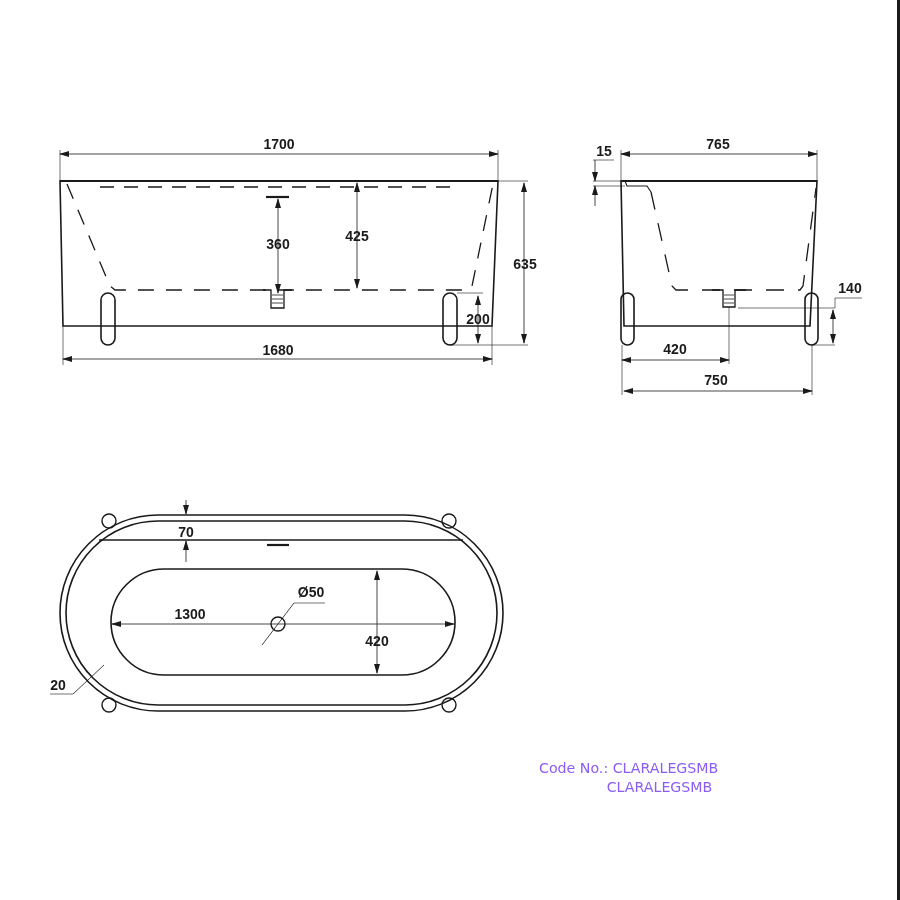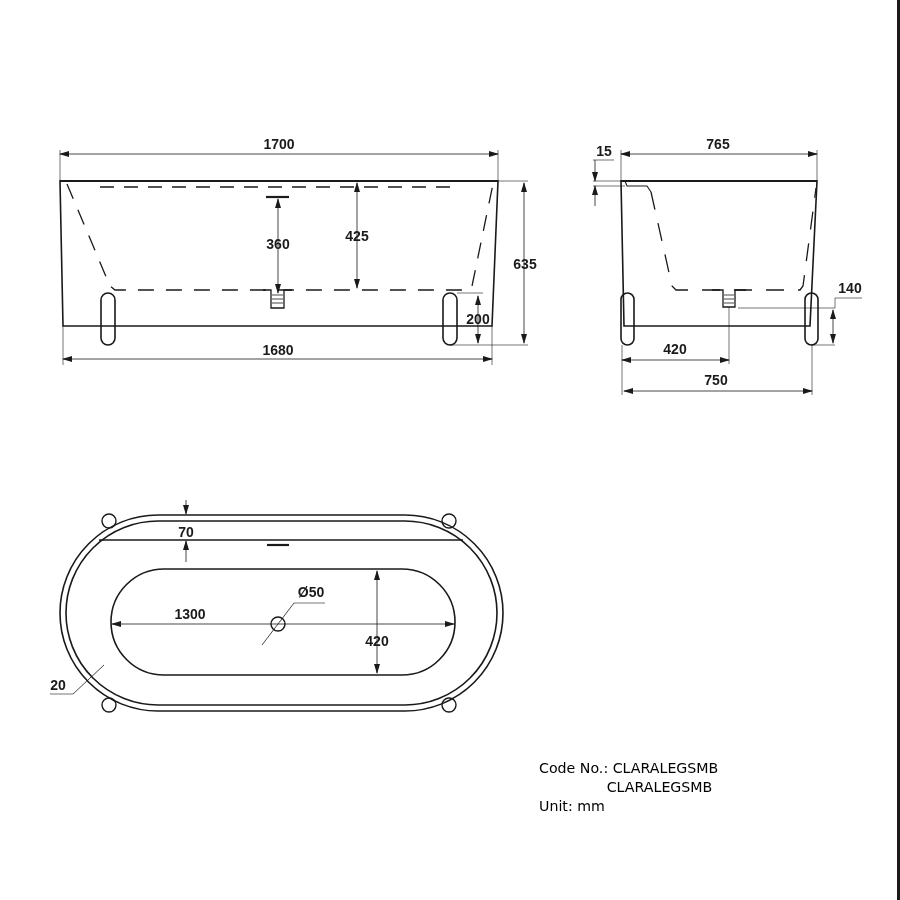--- a/index.html
+++ b/index.html
@@ -1,19 +1,19 @@
 <!DOCTYPE html>
 <html><head>
   <meta charset="utf-8">
   <style>
     html, body { margin: 0; padding: 0; background: #ffffff; }
     body { width: 900px; height: 900px; position: relative; overflow: hidden; }
     #canvas { position: absolute; left: 0; top: 0; width: 900px; height: 900px; }
     .dim { font-family: "Liberation Sans", sans-serif; font-size: 14px; font-weight: bold; fill: #1a1a1a; }
-    .info { position: absolute; left: 539px; top: 759px; font-family: "DejaVu Sans", sans-serif; font-size: 14.2px; line-height: 19px; color: #000000; }
+    .info { position: absolute; left: 539px; top: 759px; font-family: "DejaVu Sans", sans-serif; font-size: 14.2px; line-height: 19px; color: #8b5cf6; }
     .info div { white-space: pre; }
     .right-border { position: absolute; left: 897px; top: 0; width: 3px; height: 900px; background: #1a1a1a; }
   </style>
 </head>
 <body>
 
 <svg id="canvas" viewBox="0 0 900 900" xmlns="http://www.w3.org/2000/svg">
   <defs>
     <marker id="arr" markerWidth="10" markerHeight="6" refX="9" refY="3" orient="auto-start-reverse" markerUnits="userSpaceOnUse">
       <path d="M0,0 L10,3 L0,6 z" fill="#1a1a1a"></path>
@@ -143,16 +143,15 @@
   <text class="dim" x="186" y="537" text-anchor="middle">70</text>
   <text class="dim" x="311" y="597" text-anchor="middle">Ø50</text>
   <text class="dim" x="190" y="619" text-anchor="middle">1300</text>
   <text class="dim" x="377" y="646" text-anchor="middle">420</text>
   <text class="dim" x="58" y="690" text-anchor="middle">20</text>
 </svg>
 
 <div class="info">
   <div>Code No.: CLARALEGSMB</div>
   <div>               CLARALEGSMB</div>
-  <div>Unit: mm</div>
 </div>
 
 <div class="right-border"></div>
 
 </body></html>

